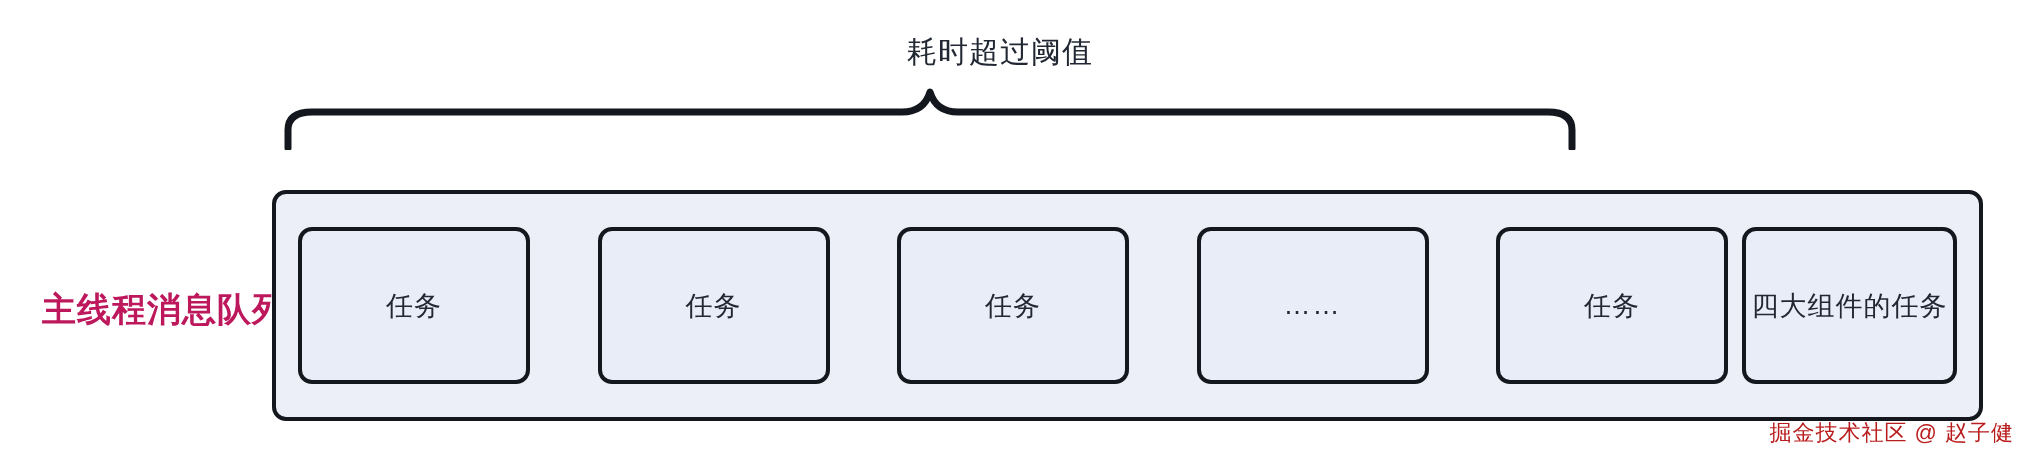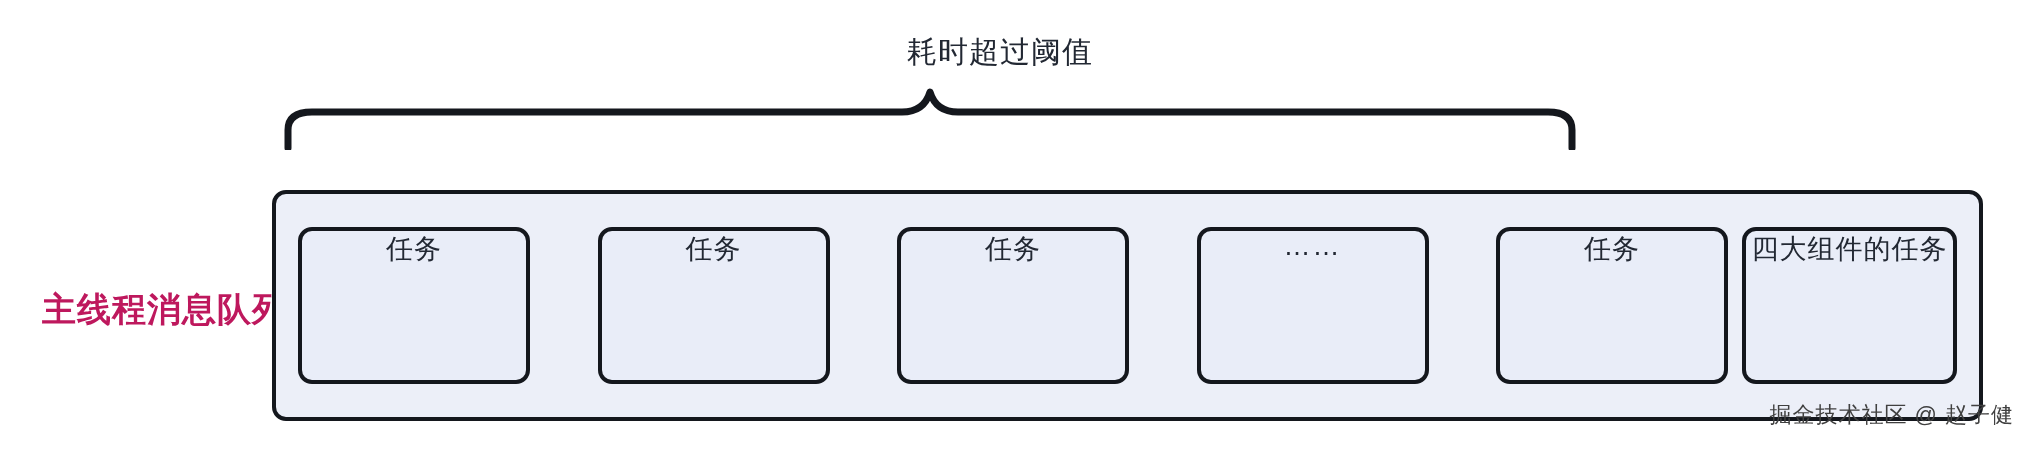--- a/index.html
+++ b/index.html
@@ -75,20 +75,21 @@
   }
 
   
   .task-box {
     box-sizing: border-box;
     height: 157px;
     background: #e9edf8;
     border: 4px solid #14171d;
     border-radius: 14px;
     display: flex;
+    align-items: center;
     justify-content: center;
     font-size: 27px;
     color: #222833;
     letter-spacing: 1px;
     white-space: nowrap;
     flex: 0 0 auto;
   }
   .task-box.w-std   { width: 232px; }
   .task-box.w-last  { width: 215px; }
   .spacer-tight{ flex: 0 0 auto; width: 14px; }
@@ -97,23 +98,23 @@
   .dots {
     font-size: 27px;
     color: #222833;
     letter-spacing: 2px;
   }
 
   
   .watermark {
     position: absolute;
     right: 18px;
-    top: 400px;
+    top: 418px;
     font-size: 22px;
-    color: #404040;
+    color: #b91c1c;
     letter-spacing: 1px;
     white-space: nowrap;
   }
 </style>
 </head>
 <body>
 
 <div id="stage">
 
   <div class="brace-label">耗时超过阈值</div>

